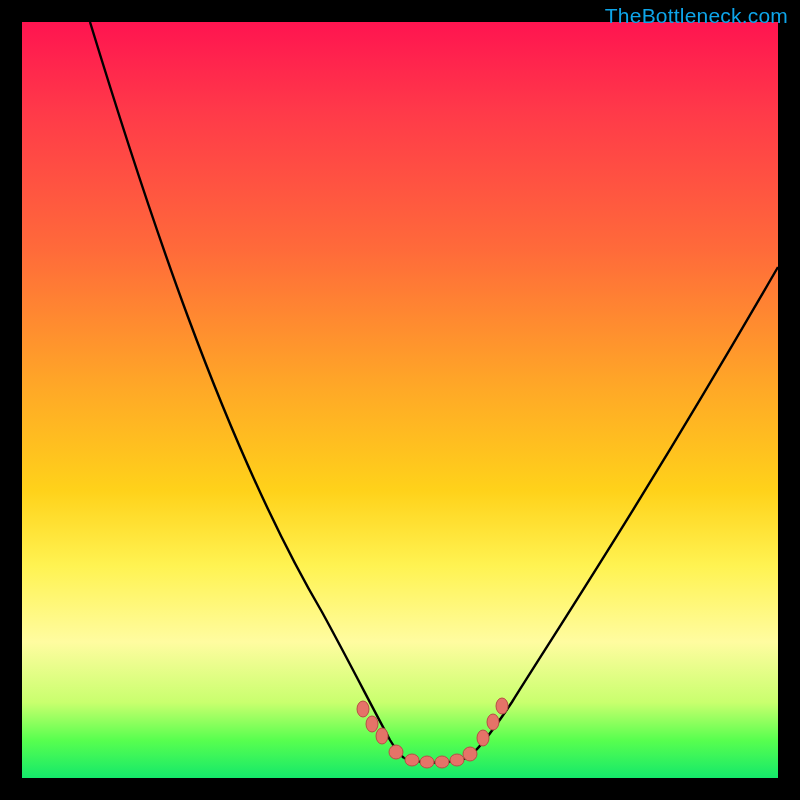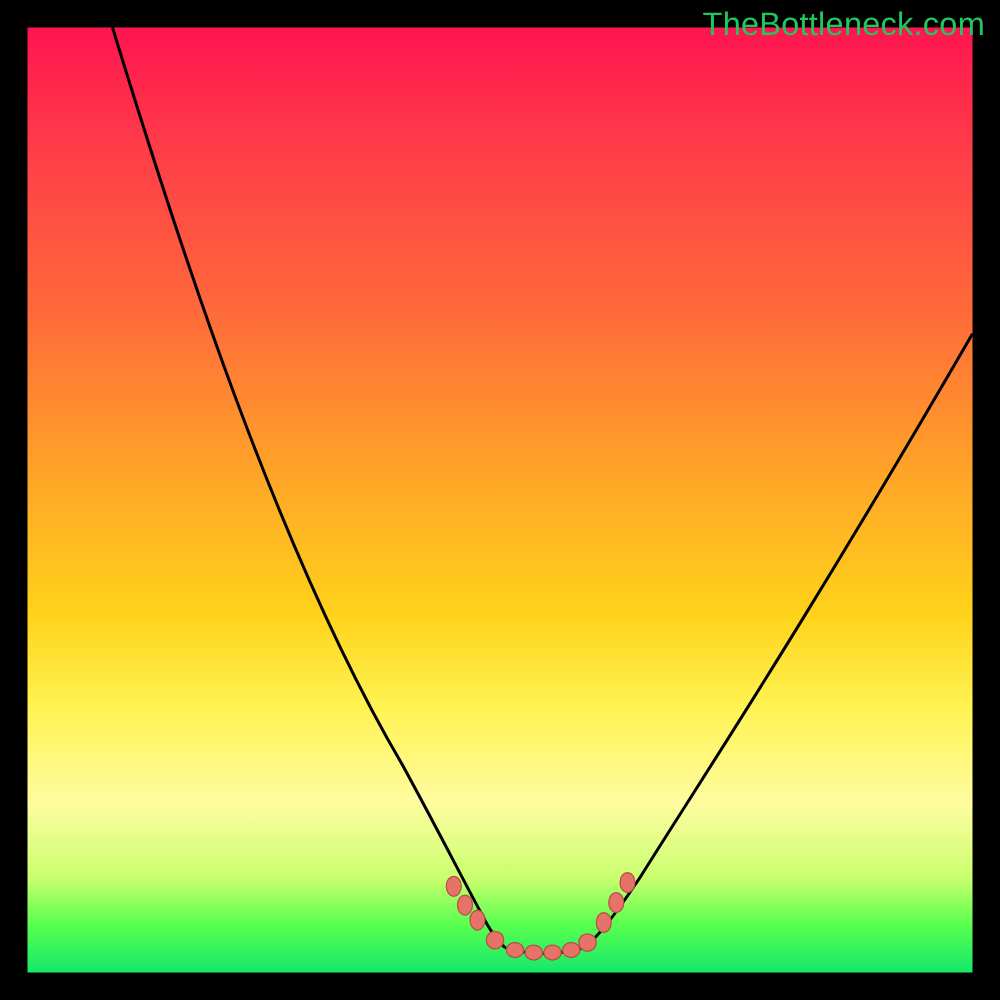--- a/index.html
+++ b/index.html
@@ -37,22 +37,22 @@
       #fffca0 82%,
       #c9ff6e 90%,
       #58ff4f 95%,
       #14e86a 100%
     );
   }
   .attrib {
     position: absolute;
     top: 4px;
     right: 12px;
-    color: #22c55e;
-    font-size: 26px;
+    color: #0ea5e9;
+    font-size: 21px;
     font-weight: 400;
     letter-spacing: 0.2px;
   }
   svg.curve {
     position: absolute;
     left: 0;
     top: 0;
     width: 756px;
     height: 756px;
     overflow: visible;

